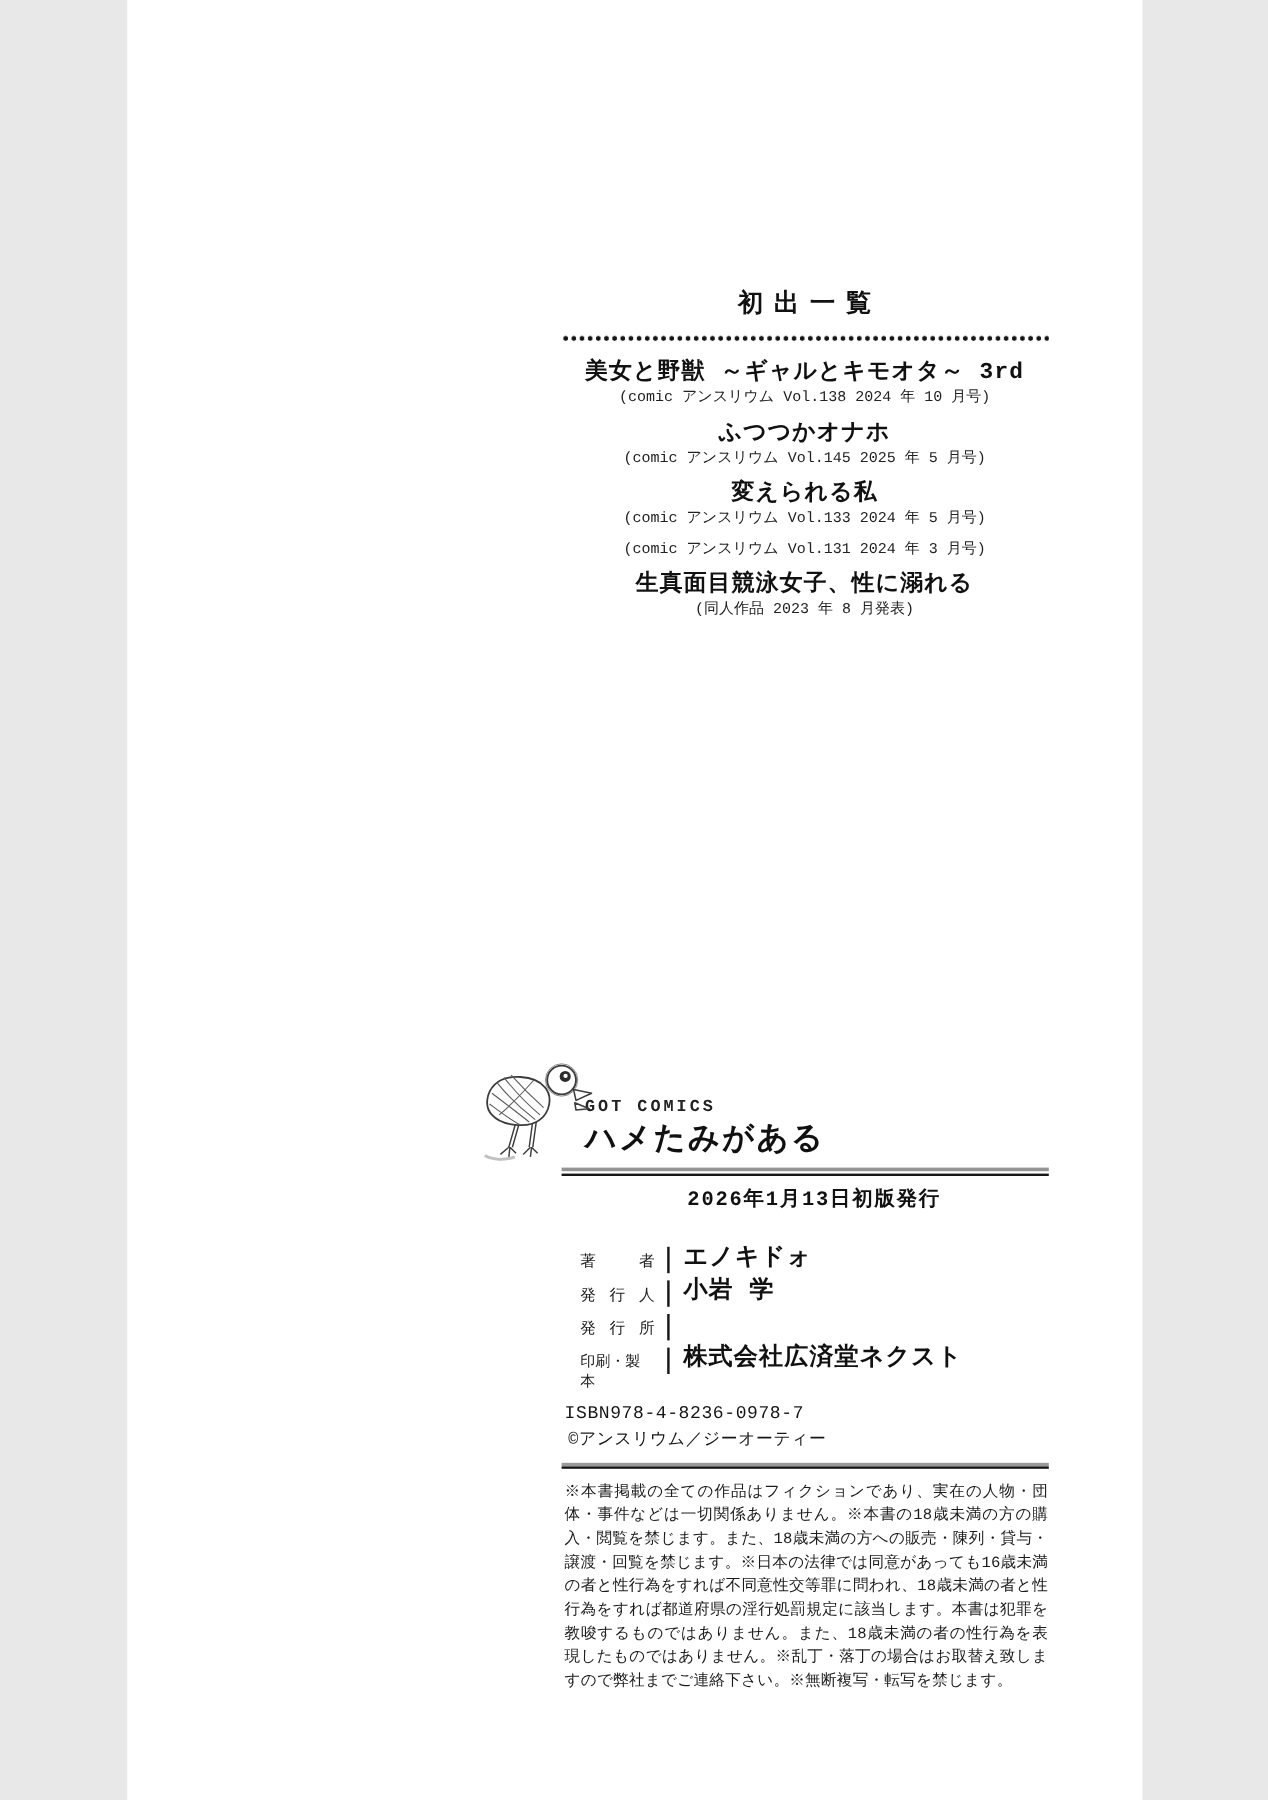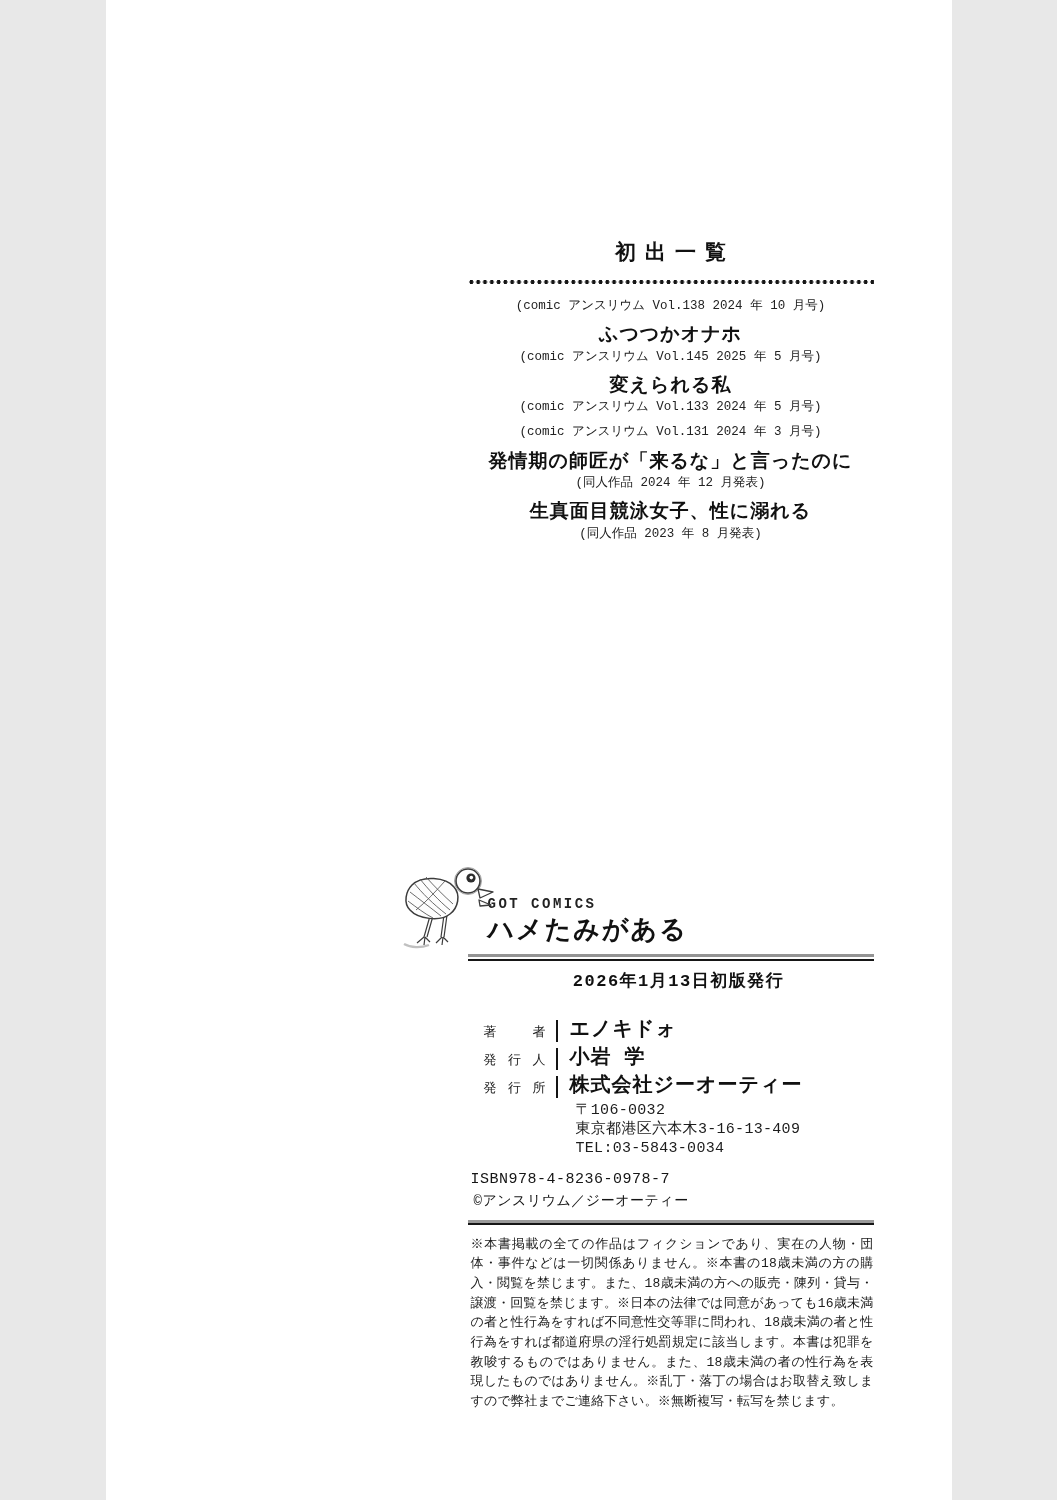--- a/index.html
+++ b/index.html
@@ -21,21 +21,21 @@
   .dotted-rule{
     height:6px;width:100%;
     background-image:radial-gradient(circle,#151515 1.8px,transparent 2.2px);
     background-size:6.8px 6px;background-position:0 50%;background-repeat:repeat-x;
     margin-bottom:13px;
   }
   .entry{text-align:center;margin-bottom:9px;}
   .entry-title{font-size:19px;font-weight:bold;letter-spacing:1px;line-height:1.28;color:#111;}
   .entry-source{font-size:12.5px;margin-top:1px;line-height:1.3;color:#222;}
   
-  .colophon{position:absolute;left:362px;top:857px;width:406px;}
+  .colophon{position:absolute;left:362px;top:876px;width:406px;}
   .bird{position:absolute;left:-66px;top:2px;}
   .imprint{margin:38px 0 0 20px;font-size:14px;letter-spacing:2.5px;font-weight:bold;color:#222;line-height:18px;}
   .book-title{margin:2px 0 0 20px;font-size:26px;font-weight:bold;letter-spacing:2px;line-height:32px;color:#111;}
   .double-rule{margin-top:7px;}
   .double-rule .g{height:2.5px;background:#949494;}
   .double-rule .k{height:2px;background:#161616;margin-top:2px;}
   .edition-date{margin:9px 0 0 16px;font-size:17px;font-weight:bold;letter-spacing:1.5px;line-height:24px;color:#111;text-align:center;}
   .credits{margin:24px 0 0 16px;}
   .c-row{display:flex;align-items:flex-start;margin-bottom:4px;}
   .c-label{width:62px;font-size:13px;color:#222;padding-top:5px;display:flex;justify-content:space-between;}
@@ -56,36 +56,33 @@
 </head>
 <body>
 
 <div class="page">
 
   <div class="pub-block">
     <h1 class="pub-title">初出一覧</h1>
     <div class="dotted-rule"></div>
 
     <div class="entry">
+      <div class="entry-title">美女と野獣 ～ギャルとキモオタ～ 3rd</div>
       <div class="entry-source">(comic アンスリウム Vol.138 2024 年 10 月号)</div>
     </div>
     <div class="entry">
       <div class="entry-title">ふつつかオナホ</div>
       <div class="entry-source">(comic アンスリウム Vol.145 2025 年 5 月号)</div>
     </div>
     <div class="entry">
       <div class="entry-title">変えられる私</div>
       <div class="entry-source">(comic アンスリウム Vol.133 2024 年 5 月号)</div>
     </div>
     <div class="entry">
       <div class="entry-source">(comic アンスリウム Vol.131 2024 年 3 月号)</div>
-    </div>
-    <div class="entry">
-      <div class="entry-title">発情期の師匠が「来るな」と言ったのに</div>
-      <div class="entry-source">(同人作品 2024 年 12 月発表)</div>
     </div>
     <div class="entry">
       <div class="entry-title">生真面目競泳女子、性に溺れる</div>
       <div class="entry-source">(同人作品 2023 年 8 月発表)</div>
     </div>
   </div>
 
   <div class="colophon">
 
     <span class="bird">
@@ -141,28 +138,25 @@
         <div class="c-bar"></div>
         <div class="c-value">小岩 学</div>
       </div>
       <div class="c-row">
         <div class="c-label">
           <span>発</span>
             <span>行</span>
             <span>所</span>
         </div>
         <div class="c-bar"></div>
-        <div>
-          <div class="c-value">株式会社ジーオーティー</div>
-          <div class="c-address">
-            <div>〒106-0032</div>
-            <div>東京都港区六本木3-16-13-409</div>
-            <div>TEL:03-5843-0034</div>
-          </div>
-        </div>
+      </div>
+      <div class="c-row">
+        <div class="c-label single">印刷・製本</div>
+        <div class="c-bar"></div>
+        <div class="c-value">株式会社広済堂ネクスト</div>
       </div>
     </div>
 
     <div class="isbn">ISBN978-4-8236-0978-7</div>
     <div class="copyright">©アンスリウム／ジーオーティー</div>
 
     <div class="thick-rule">
       <div class="g"></div>
         <div class="k"></div>
     </div>

